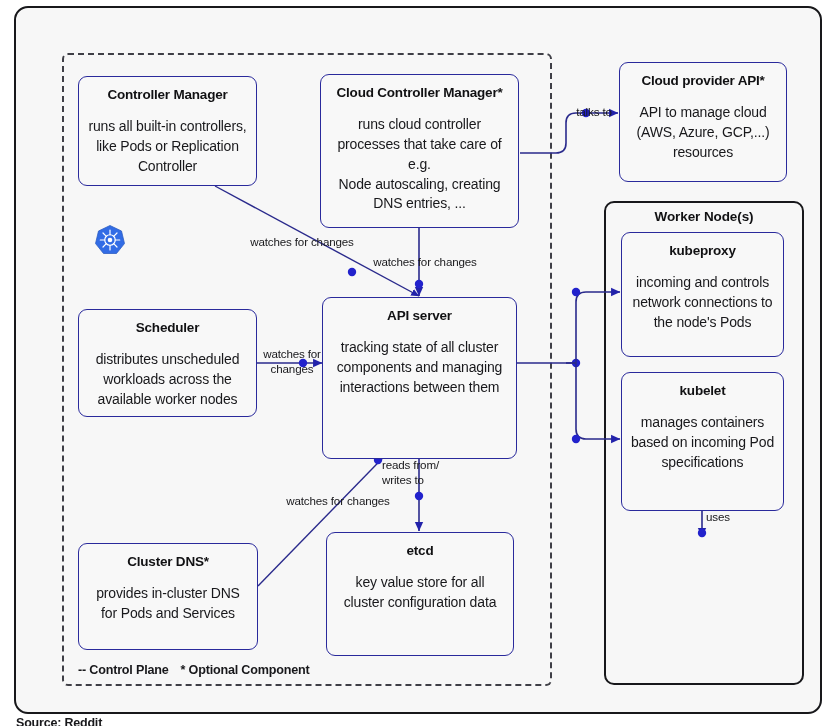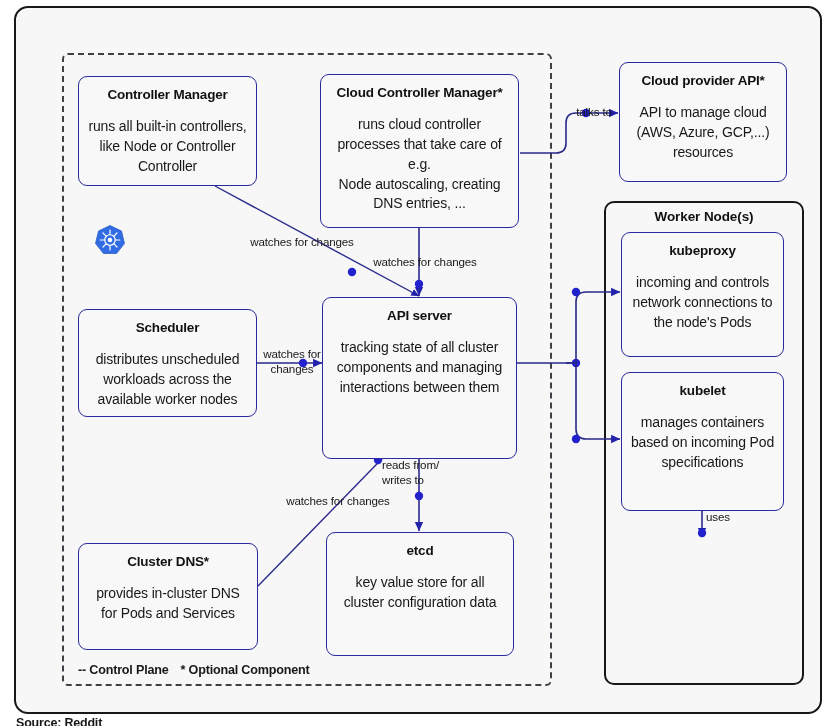--- a/index.html
+++ b/index.html
@@ -228,21 +228,21 @@
       <line x1="39.4" y1="39.4" x2="46" y2="46"></line>
       <line x1="46" y1="18" x2="39.4" y2="24.6"></line>
       <line x1="24.6" y1="39.4" x2="18" y2="46"></line>
     </g>
     <circle cx="32" cy="32" r="4.6" fill="#ffffff"></circle>
   </svg>
 
   <div class="node" style="left:78px; top:76px; width:179px; height:110px;">
     <div class="title">Controller Manager</div>
     <div class="desc">runs all built-in controllers,
-like Node or Controller
+like Pods or Replication
 Controller</div>
   </div>
 
   <div class="node" style="left:320px; top:74px; width:199px; height:154px;">
     <div class="title">Cloud Controller Manager*</div>
     <div class="desc">runs cloud controller
 processes that take care of
 e.g.
 Node autoscaling, creating
 DNS entries, ...</div>

